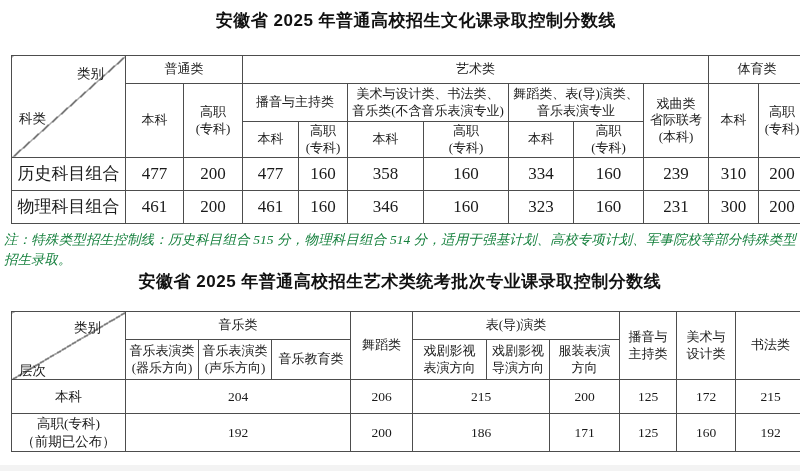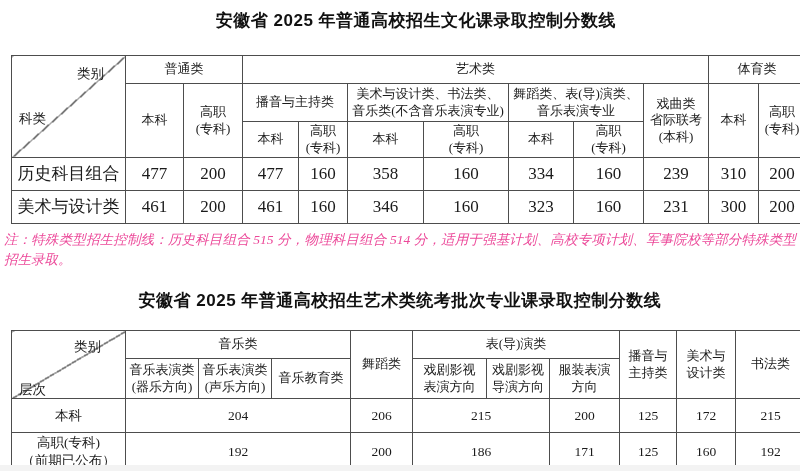--- a/index.html
+++ b/index.html
@@ -8,21 +8,21 @@
     width:800px; height:471px; position:relative; overflow:hidden;
     background:#ffffff; color:#1b1b1b;
     font-family:"Liberation Serif","DejaVu Serif",serif;
   }
   .title {
     font-family:"Liberation Sans","DejaVu Sans",sans-serif;
     font-weight:bold; font-size:17px; text-align:center; color:#111;
     letter-spacing:0.5px;
   }
   .title1 { padding-top:9px;margin-left:32px; }
-  .title2 { margin-top:19px; }
+  .title2 { }
   table { border-collapse:collapse; table-layout:fixed; margin-left:11px; width:794px; }
   td {
     border:1px solid #4d4d4d; text-align:center; vertical-align:middle;
     font-size:13px; line-height:1.28; white-space:pre-line; padding:1px 2px;
     color:#1b1b1b;
   }
   .t1 { margin-top:23px; }
   .t2 { margin-top:18px; }
   tr.t1r1 td { height:28px; }
   tr.t1r2 td { height:38px; }
@@ -38,21 +38,21 @@
     background:linear-gradient(to bottom right,
       transparent calc(50% - 0.6px), #4d4d4d calc(50% - 0.6px),
       #4d4d4d calc(50% + 0.6px), transparent calc(50% + 0.6px));
   }
   .corner .ct { position:absolute; top:9px; right:21px; font-size:13.5px; }
   .corner .cb { position:absolute; bottom:30px; left:7px; font-size:13.5px; }
   .t2 .corner .ct { top:7px; right:24px; }
   .t2 .corner .cb { bottom:0; }
   .note {
     margin:6px 4px 0 4px; font-size:13.5px; line-height:20px;
-    font-style:italic; color:#ec4899; text-align:justify;
+    font-style:italic; color:#15803d; text-align:justify;
   }
   .bottom-strip {
     position:absolute; left:0; right:0; bottom:0; height:6px; background:#f3f3f3;
   }
 </style>
 </head>
 <body>
 
 <div class="page">
 
@@ -118,21 +118,21 @@
       <td>160</td>
       <td>358</td>
       <td>160</td>
       <td>334</td>
       <td>160</td>
       <td>239</td>
       <td>310</td>
       <td>200</td>
     </tr>
     <tr class="t1d">
-      <td class="lbl">美术与设计类</td>
+      <td class="lbl">物理科目组合</td>
       <td>461</td>
       <td>200</td>
       <td>461</td>
       <td>160</td>
       <td>346</td>
       <td>160</td>
       <td>323</td>
       <td>160</td>
       <td>231</td>
       <td>300</td>

